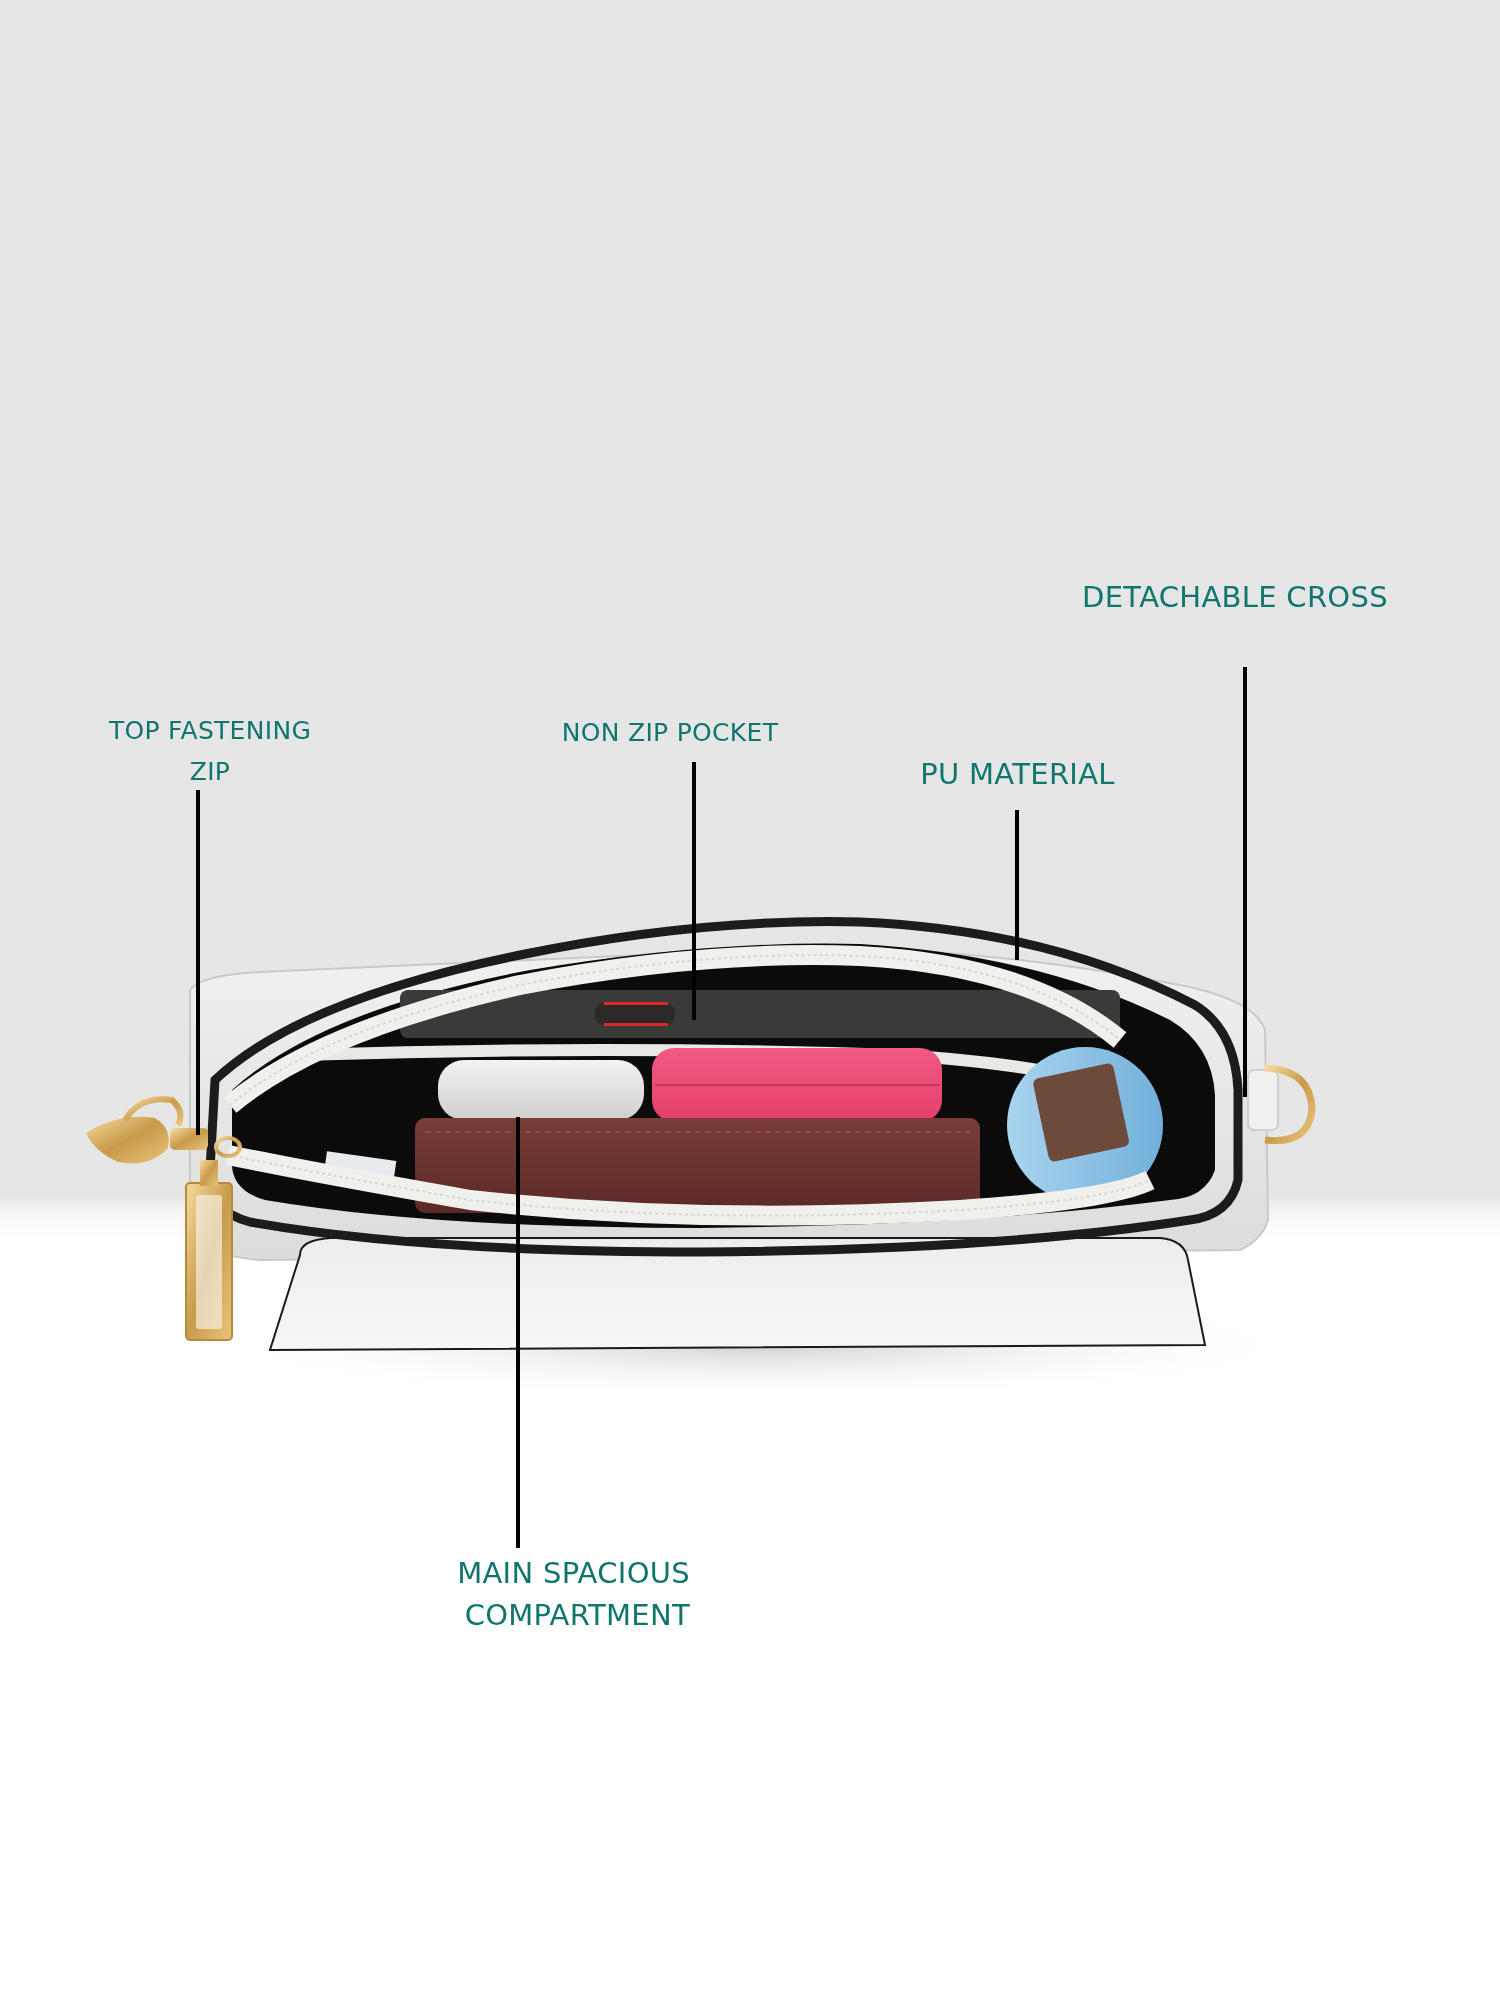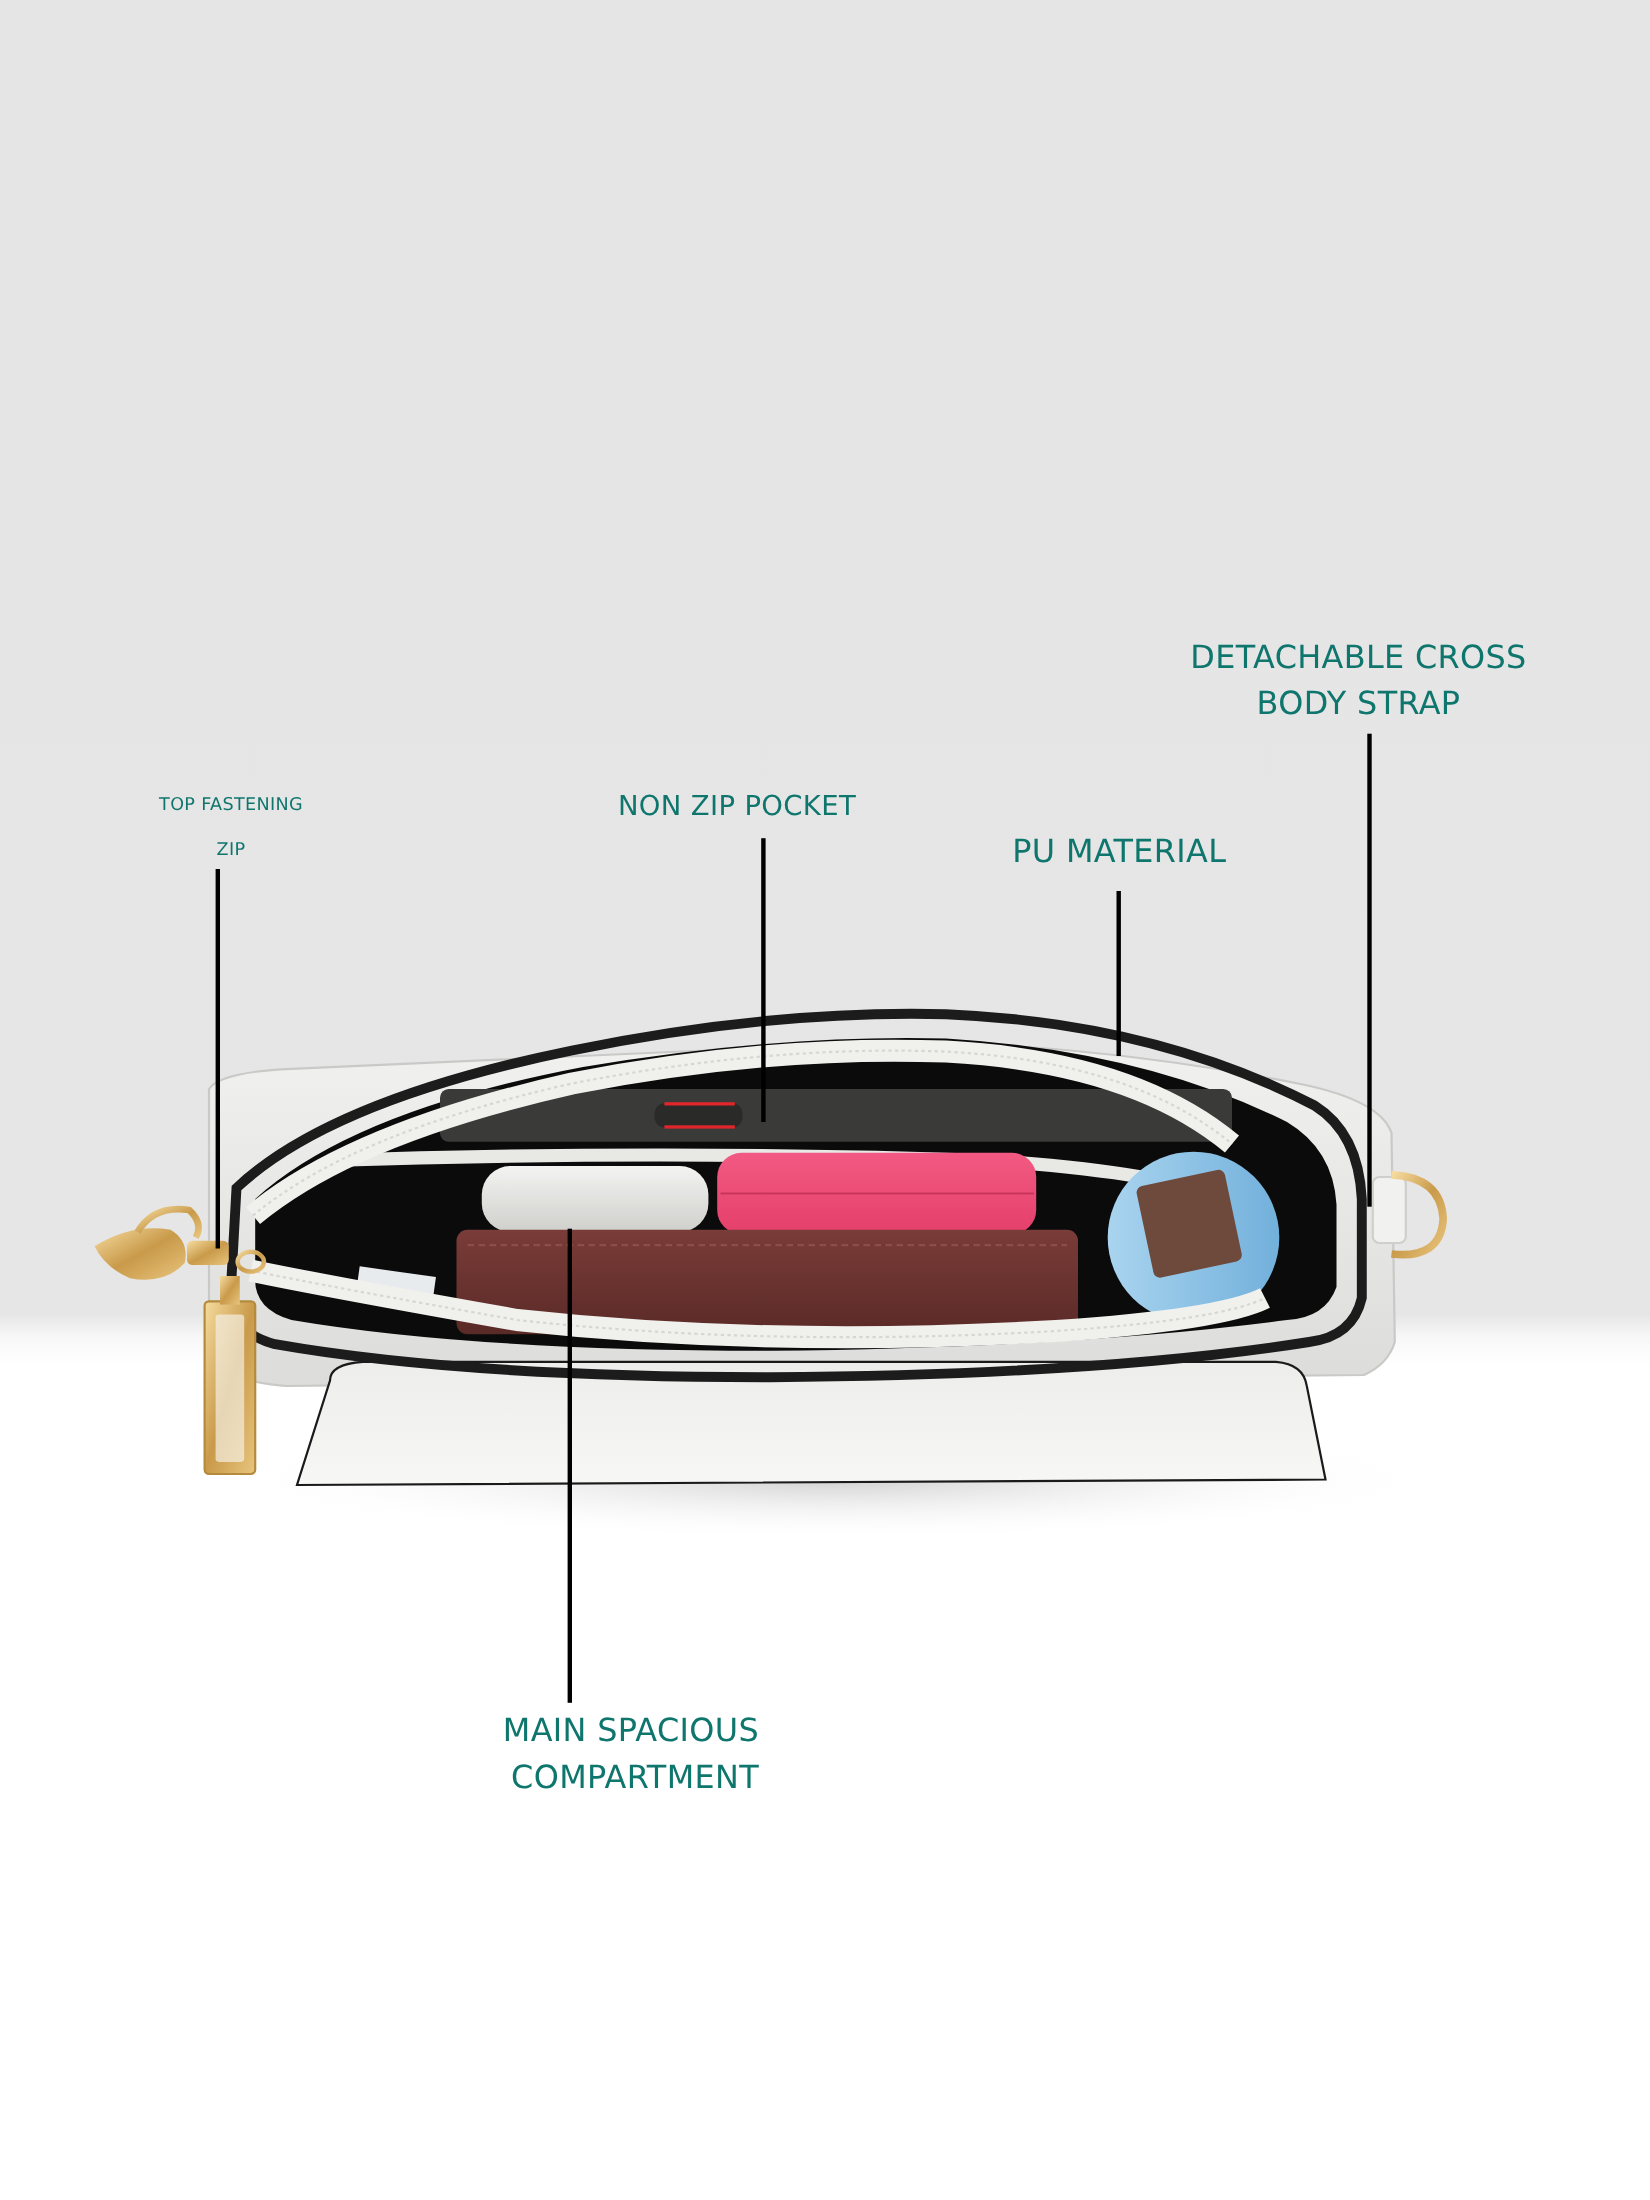--- a/index.html
+++ b/index.html
@@ -13,21 +13,21 @@
 
     .callout-label {
       position: absolute;
       color: #0f766e;
       text-align: center;
       text-transform: uppercase;
       white-space: nowrap;
       letter-spacing: 0.3px;
     }
     .callout-label .line { display: block; }
-    .lbl-zip { left: 100px; top: 710px; width: 220px; font-size: 16px; line-height: 41px; }
+    .lbl-zip { left: 100px; top: 710px; width: 220px; font-size: 25px; line-height: 41px; }
     .lbl-pocket { left: 555px; top: 716px; width: 230px; font-size: 25px; line-height: 34px; }
     .lbl-pu { left: 900px; top: 754px; width: 235px; font-size: 29px; line-height: 40px; }
     .lbl-strap { left: 1070px; top: 576px; width: 330px; font-size: 29px; line-height: 42px; }
     .lbl-main { left: 400px; top: 1552px; width: 290px; font-size: 29px; line-height: 42px; text-align: right; }
 
     .leader {
       position: absolute;
       width: 4px;
       background: #000000;
       z-index: 5;
@@ -142,21 +142,20 @@
   </div>
   <div class="leader leader-pocket"></div>
 
   <div class="callout-label lbl-pu">
     <span class="line">PU MATERIAL</span>
   </div>
   <div class="leader leader-pu"></div>
 
   <div class="callout-label lbl-strap">
     <span class="line">DETACHABLE CROSS</span>
-    <span class="line">BODY STRAP</span>
   </div>
   <div class="leader leader-strap"></div>
 
   <div class="leader leader-main"></div>
   <div class="callout-label lbl-main">
     <span class="line">MAIN SPACIOUS</span>
     <span class="line">COMPARTMENT</span>
   </div>
 
 </div>

